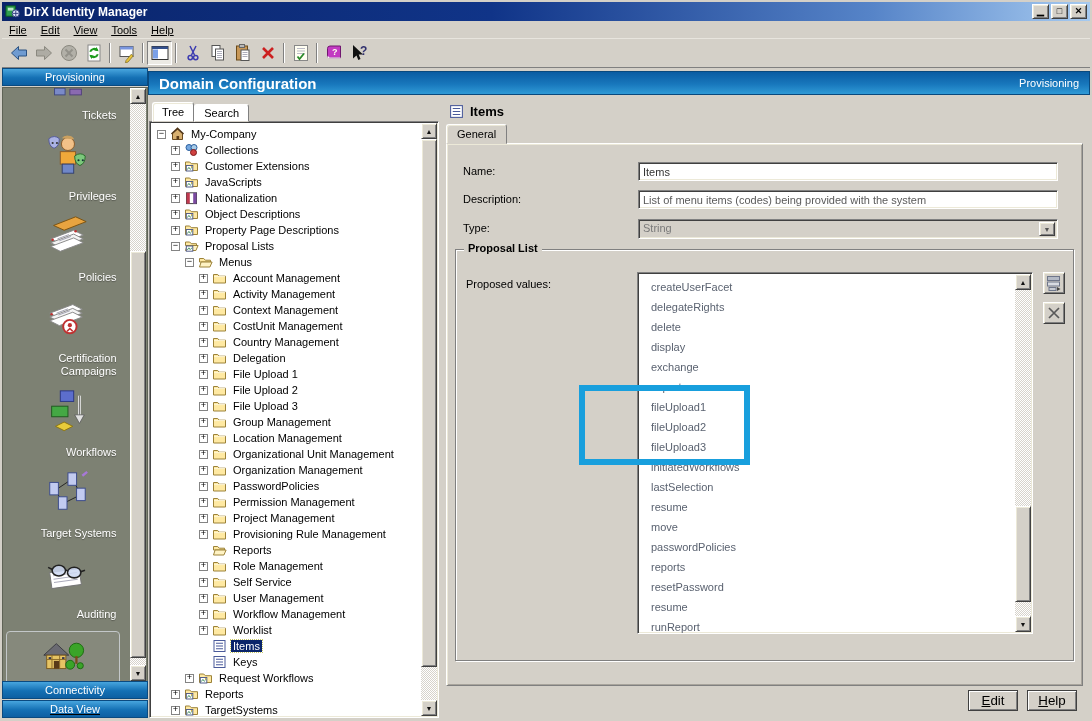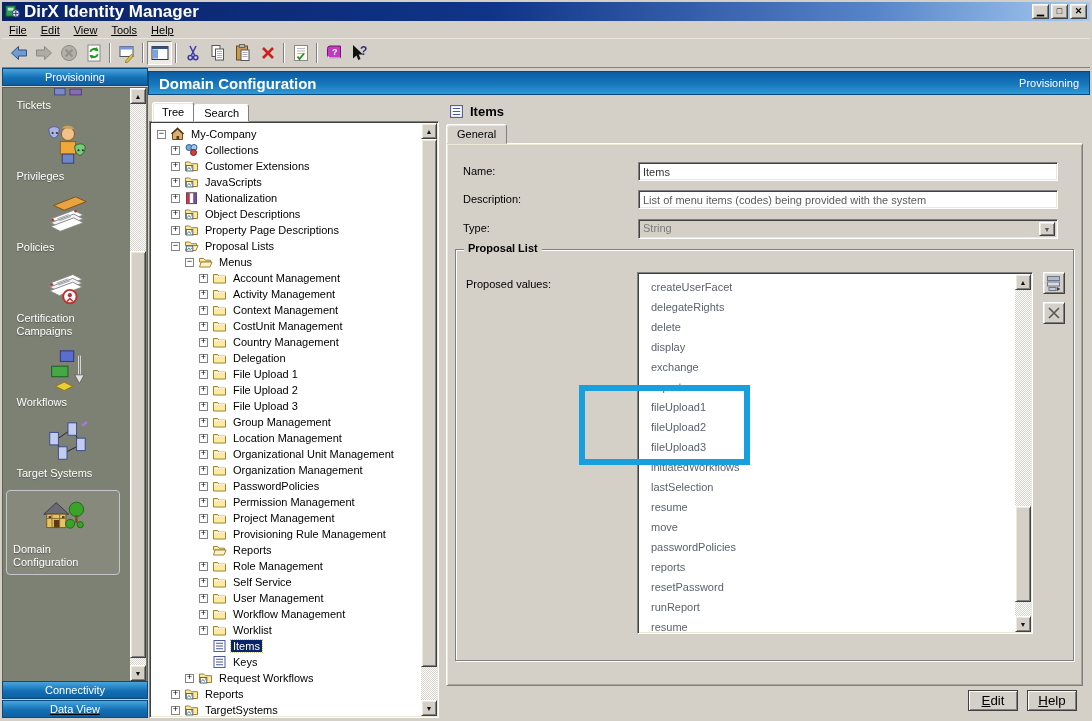--- a/index.html
+++ b/index.html
@@ -11,21 +11,21 @@
 
   
   .bvl-out { border:1px solid; border-color:#fff #404040 #404040 #fff;
              box-shadow: inset 1px 1px 0 #ece9d8, inset -1px -1px 0 #808080; background:#d4d0c8; }
 
   
   #titlebar { position:absolute; left:0; top:0; width:1088px; height:19px;
     background:linear-gradient(90deg,#0a246a 0%,#103488 45%,#5684c8 80%,#a6caf0 100%);
     display:flex; align-items:center; padding:0 3px; }
   #titlebar .appicon { width:15px; height:15px; margin-right:4px; }
-  #titlebar .ttl { color:#fff; font-weight:bold; font-size:17px; flex:1; }
+  #titlebar .ttl { color:#fff; font-weight:bold; font-size:12px; flex:1; }
   .winbtn { width:17px; height:15px; margin-left:2px; font-size:9px; font-weight:bold; color:#000;
             text-align:center; line-height:13px; }
 
   
   #menubar { position:absolute; left:0; top:19px; width:1088px; height:18px; background:#d4d0c8;
              display:flex; align-items:center; border-bottom:1px solid #e8e5de; }
   .mi { padding:2px 7px; color:#000;text-decoration:underline; }
   .mi u { text-decoration:underline; }
 
   
@@ -38,21 +38,21 @@
 
   
   #sidebar { position:absolute; left:0; top:66px; width:146px; bottom:0; background:#d4d0c8; }
   .bluebar { height:18px; margin-bottom:1px; text-align:center; color:#fff; line-height:17px;
              background:linear-gradient(180deg,#47a5de 0%,#1470b4 55%,#0d5fa2 100%);
              border:1px solid #0a4a80; }
   #side-scroll { position:absolute; left:0; top:19px; right:0; bottom:37px; background:#7d8173;
                  border:1px solid #5f6356; overflow:hidden; }
   #side-items { position:absolute; left:0; top:0; width:127px; }
   .side-item { display:flex; flex-direction:column; align-items:center; margin-bottom:10px; width:100%; }
-  .side-item .slabel { color:#fff; text-align:left; line-height:13px; margin-top:2px; width:100px;
+  .side-item .slabel { color:#fff; text-align:right; line-height:13px; margin-top:12px; width:100px;
                        text-shadow:0 1px 1px rgba(0,0,0,.35); }
   .side-item.sel { border:1px solid #c3c7c9; border-radius:4px; background:rgba(255,255,255,.07);
                    width:114px; margin-left:3px; padding:4px 0 5px; }
 
   
   .sb { position:absolute; width:16px; }
   .track { position:absolute; left:0; right:0;
            background-image:repeating-conic-gradient(#ffffff 0 25%, #d7d3cb 0 50%);
            background-size:2px 2px; }
   .sbtn { position:absolute; left:0; width:16px; height:16px; background:#d4d0c8; text-align:center;
@@ -367,20 +367,35 @@
                   <rect x="6" y="14" width="9" height="13" fill="#c2cbf0"></rect>
                   <rect x="25" y="4" width="9" height="13" fill="#c2cbf0"></rect>
                   <rect x="15" y="29" width="9" height="13" fill="#c2cbf0"></rect>
                   <rect x="34" y="20" width="9" height="13" fill="#c2cbf0"></rect>
                 </g>
                 <path d="M40 7 l5 -4" stroke="#a878d8" stroke-width="2.5"></path>
               </svg>
             </span>
       <span class="slabel">Target Systems</span>
     </div>
+          <div class="side-item">
+      <span>
+              <svg viewBox="0 0 48 48" width="46" height="46">
+                <g transform="rotate(-8 24 30)">
+                  <rect x="7" y="21" width="31" height="17" fill="#fff" stroke="#777"></rect>
+                  <path d="M10 25 h25 M10 28.5 h25 M10 32 h25" stroke="#aab" stroke-width="1"></path>
+                </g>
+                <ellipse cx="15.5" cy="21.5" rx="7" ry="5.6" fill="#cdd8f2" fill-opacity="0.85" stroke="#222" stroke-width="1.6"></ellipse>
+                <ellipse cx="31.5" cy="23.5" rx="7" ry="5.6" fill="#cdd8f2" fill-opacity="0.85" stroke="#222" stroke-width="1.6"></ellipse>
+                <path d="M22.3 21.8 q2 -1.6 2.4 1" fill="none" stroke="#222" stroke-width="1.6"></path>
+                <path d="M8.8 20.3 l-4.5 -2.2 M38.3 22.7 l4.5 -1.6" stroke="#222" stroke-width="1.6"></path>
+              </svg>
+            </span>
+      <span class="slabel">Auditing</span>
+    </div>
           <div class="side-item sel">
       <span>
               <svg viewBox="0 0 48 48" width="46" height="46">
                 <circle cx="38" cy="15" r="7.5" fill="#3aa428" stroke="#1c6a12"></circle>
                 <rect x="36.8" y="21" width="2.4" height="8" fill="#7a4a1a"></rect>
                 <path d="M4 20 L17 8 L30 20 Z" fill="#6a6a72" stroke="#3a3a40"></path>
                 <rect x="7" y="20" width="20" height="14" fill="#e6c464" stroke="#7a5a20"></rect>
                 <path d="M7 24.5 h20 M12.5 20 v14 M20.5 20 v14" stroke="#8a6a2a" stroke-width="1"></path>
                 <rect x="14.5" y="26" width="5.5" height="8" fill="#5a3a18"></rect>
                 <rect x="9" y="22" width="2.6" height="2" fill="#3a3a50"></rect>
@@ -856,22 +871,22 @@
                 <div class="lv">fileUpload1</div>
                 <div class="lv">fileUpload2</div>
                 <div class="lv">fileUpload3</div>
                 <div class="lv">initiatedWorkflows</div>
                 <div class="lv">lastSelection</div>
                 <div class="lv">resume</div>
                 <div class="lv">move</div>
                 <div class="lv">passwordPolicies</div>
                 <div class="lv">reports</div>
                 <div class="lv">resetPassword</div>
+                <div class="lv">resume</div>
                 <div class="lv">runReport</div>
-                <div class="lv">resume</div>
               </div>
             <div class="sb" style="right:1px; top:1px; bottom:1px;">
               <div class="track" style="top:0;bottom:0;"></div>
               <div class="sbtn" style="top:0;">▲</div>
               <div class="thumb" style="top:232px; height:96px;"></div>
               <div class="sbtn" style="bottom:0;">▼</div>
             </div>
           </div>
           <div class="sqbtn" style="top:22px">
             <span>

